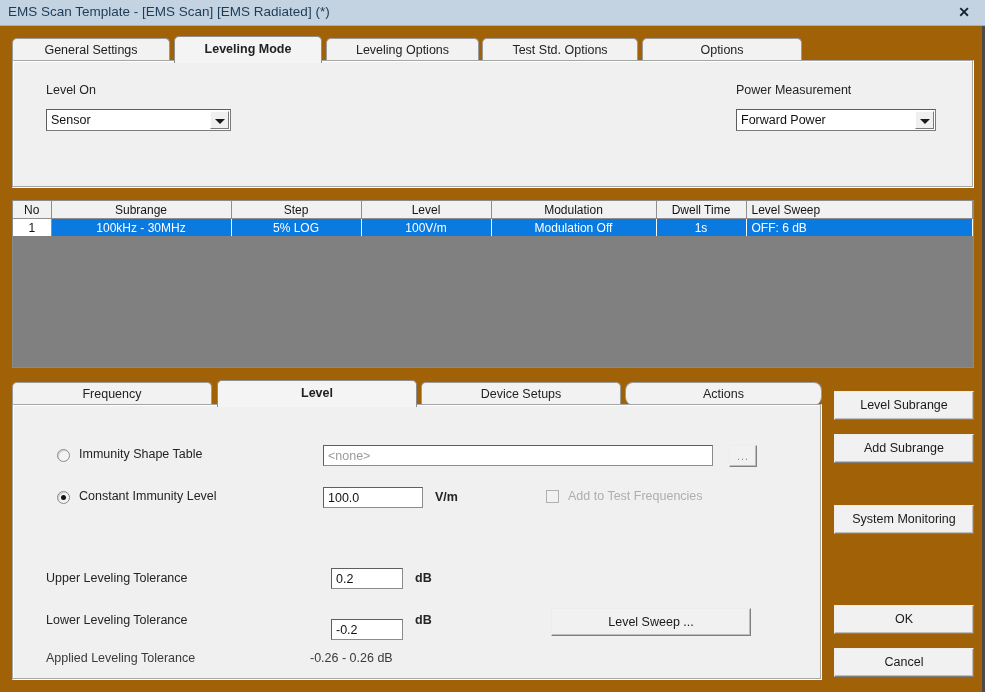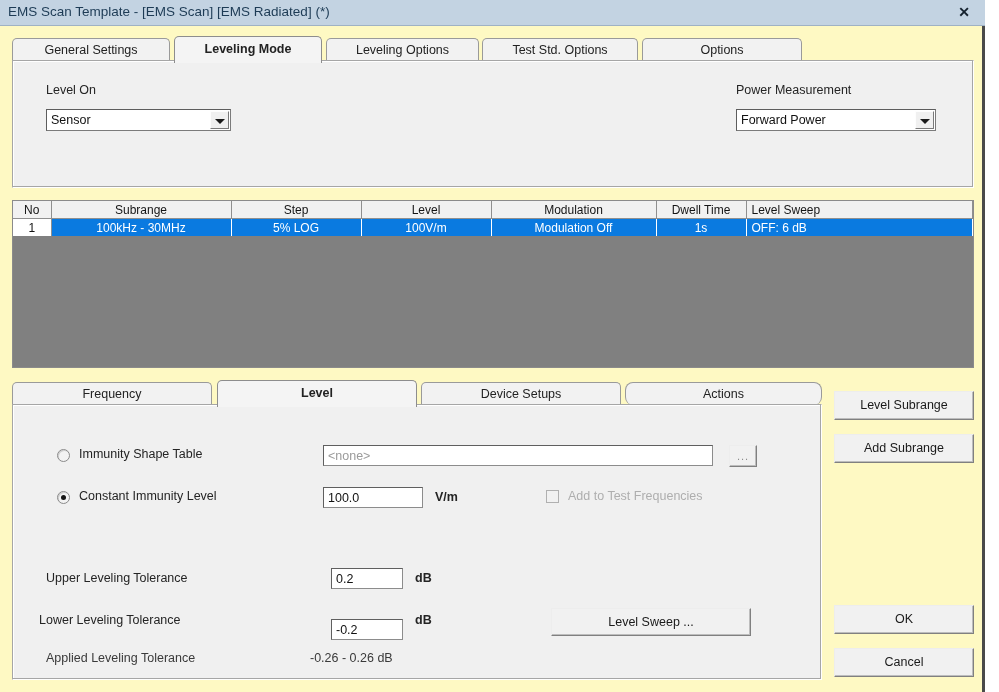--- a/index.html
+++ b/index.html
@@ -14,21 +14,21 @@
     font-size: 12.5px;
     color: #1b1b1b;
     overflow: hidden;
   }
 
   .window {
     position: absolute;
     left: 0; top: 0;
     width: 985px;
     height: 692px;
-    background: #fef9c3;
+    background: #a16207;
     border-right: 3px solid #4a4a4a;
     box-sizing: border-box;
   }
 
   
   .titlebar {
     position: absolute;
     left: 0; top: 0;
     width: 985px;
     height: 26px;
@@ -371,28 +371,29 @@
     <input class="textbox" style="left: 310px; top: 82px; width: 100px; height: 21px;" value="100.0">
     <div class="field-label" style="left:422px; top:85px; font-weight:bold;">V/m</div>
 
     <div class="checkbox" style="left:533px; top:85px;"></div>
     <div class="static-text disabled" style="left:555px; top:84px;">Add to Test Frequencies</div>
 
     <div class="field-label" style="left:33px; top:166px;">Upper Leveling Tolerance</div>
     <input class="textbox" style="left: 318px; top: 163px; width: 72px; height: 21px;" value="0.2">
     <div class="field-label" style="left:402px; top:166px; font-weight:bold;">dB</div>
 
-    <div class="field-label" style="left:26px; top:208px;">Lower Leveling Tolerance</div>
+    <div class="field-label" style="left:33px; top:208px;">Lower Leveling Tolerance</div>
     <input class="textbox" style="left: 318px; top: 214px; width: 72px; height: 21px;" value="-0.2">
     <div class="field-label" style="left:402px; top:208px; font-weight:bold;">dB</div>
 
     <div class="btn" style="left:538px; top:203px; width:200px; height:28px; line-height:26px;">Level Sweep ...</div>
 
     <div class="static-text" style="left:33px; top:246px;">Applied Leveling Tolerance</div>
     <div class="static-text" style="left:297px; top:246px;">-0.26 - 0.26 dB</div>
   </div>
 
   <div class="btn" style="left:834px; top:391px; width:140px; height:29px; line-height:27px;">Level Subrange</div>
   <div class="btn" style="left:834px; top:434px; width:140px; height:29px; line-height:27px;">Add Subrange</div>
+  <div class="btn" style="left:834px; top:505px; width:140px; height:29px; line-height:27px;">System Monitoring</div>
   <div class="btn" style="left:834px; top:605px; width:140px; height:29px; line-height:27px;">OK</div>
   <div class="btn" style="left:834px; top:648px; width:140px; height:29px; line-height:27px;">Cancel</div>
 
 </div>
 
 </body></html>

